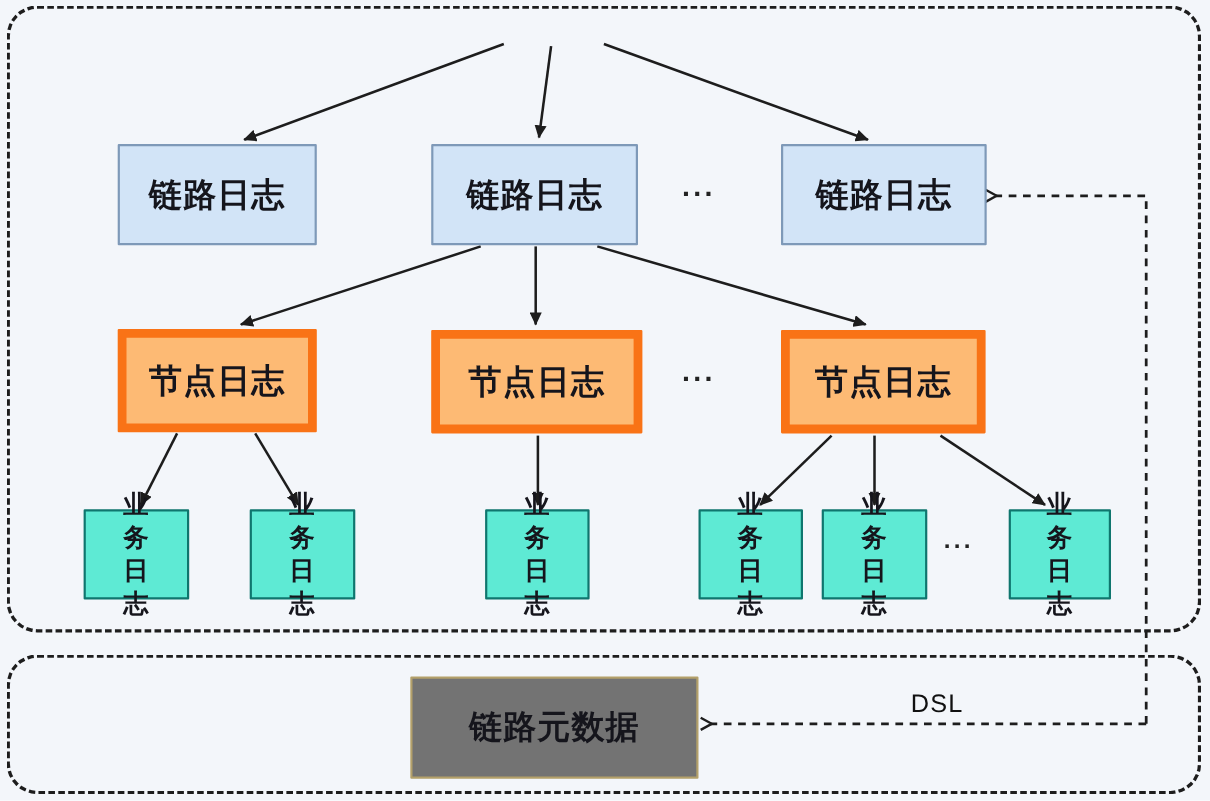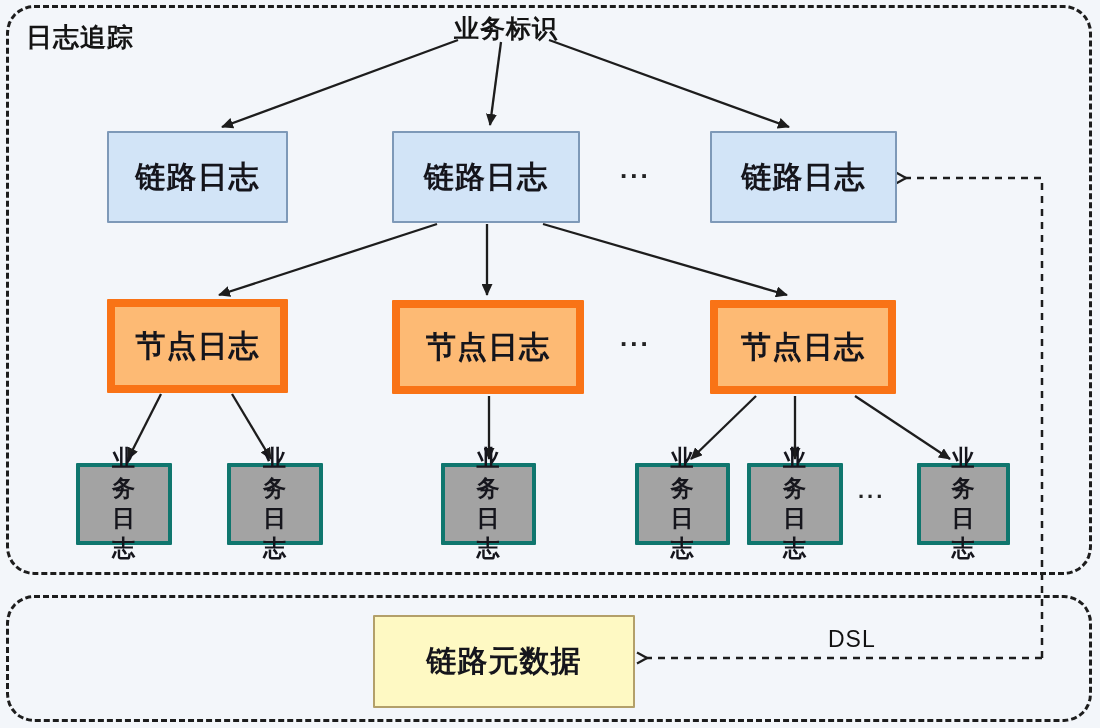--- a/index.html
+++ b/index.html
@@ -19,42 +19,41 @@
   .root-label{
     position:absolute;font-size:25px;font-weight:700;color:#141414;letter-spacing:1px;
   }
   .node{
     position:absolute;display:flex;align-items:center;justify-content:center;
     box-sizing:border-box;font-size:30px;font-weight:600;color:#15151c;
     letter-spacing:1px;z-index:3;border-radius:1px;
   }
   .node.blue  {background:#d2e4f7;border:2px solid #7e99b8;}
   .node.green {background:#fdba74;border:8px solid #f97316;}
-  .node.purple{background:#a3a3a3;border:4px solid #0f766e;font-size:23px;}
-  .node.yellow{background:#fef9c3;border:2px solid #b3a06a;}
+  .node.purple{background:#5eead4;border:2px solid #0f766e;font-size:23px;}
+  .node.yellow{background:#737373;border:2px solid #b3a06a;}
   .purple-text{width:2em;word-break:break-all;text-align:center;line-height:1.3;}
   .ellipsis{
     position:absolute;font-size:26px;font-weight:700;color:#222;
     letter-spacing:3px;z-index:3;
   }
   .ellipsis.small{font-size:22px;}
   .dsl-label{
     position:absolute;font-size:23px;font-weight:500;color:#111;z-index:3;letter-spacing:1px;
   }
   svg.overlay{position:absolute;left:0;top:0;z-index:2;}
 </style>
 </head>
 <body>
 
 <div class="canvas">
 
   <div class="container" style="left:6px;top:5px;width:1086px;height:570px;"></div>
   <div class="container" style="left:6px;top:595px;width:1086px;height:127px;"></div>
 
-  <div class="container-label" style="left:26px;top:20px;">日志追踪</div>
 
   <svg class="overlay" width="1100" height="728" viewBox="0 0 1100 728">
     <defs>
       <marker id="arrow" markerWidth="13" markerHeight="11" refX="11" refY="5.5" orient="auto" markerUnits="userSpaceOnUse">
         <path d="M0,0 L12,5.5 L0,11 Z" fill="#1d1d1d"></path>
       </marker>
       <marker id="chevron" markerWidth="14" markerHeight="14" refX="3" refY="7" orient="auto" markerUnits="userSpaceOnUse">
         <path d="M12,1.5 L2,7 L12,12.5" fill="none" stroke="#1d1d1d" stroke-width="2.2"></path>
       </marker>
     </defs>
@@ -75,21 +74,20 @@
       <line x1="756" y1="396" x2="691" y2="459" marker-end="url(#arrow)"></line>
       <line x1="795" y1="396" x2="795" y2="459" marker-end="url(#arrow)"></line>
       <line x1="855" y1="396" x2="950" y2="459" marker-end="url(#arrow)"></line>
     </g>
     <g stroke="#1d1d1d" stroke-width="2.5" fill="none" stroke-dasharray="7 6">
       <polyline points="1042,658 1042,178 905,178" marker-end="url(#chevron)"></polyline>
       <line x1="1042" y1="658" x2="646" y2="658" marker-end="url(#chevron)"></line>
     </g>
   </svg>
 
-  <div class="root-label" style="left:454px;top:12px;">业务标识</div>
 
   <div class="node blue" style="left:107px;top:131px;width:181px;height:92px;">
     <span>链路日志</span>
   </div>
   <div class="node blue" style="left:392px;top:131px;width:188px;height:92px;">
     <span>链路日志</span>
   </div>
   <div class="node blue" style="left:710px;top:131px;width:187px;height:92px;">
     <span>链路日志</span>
   </div>

